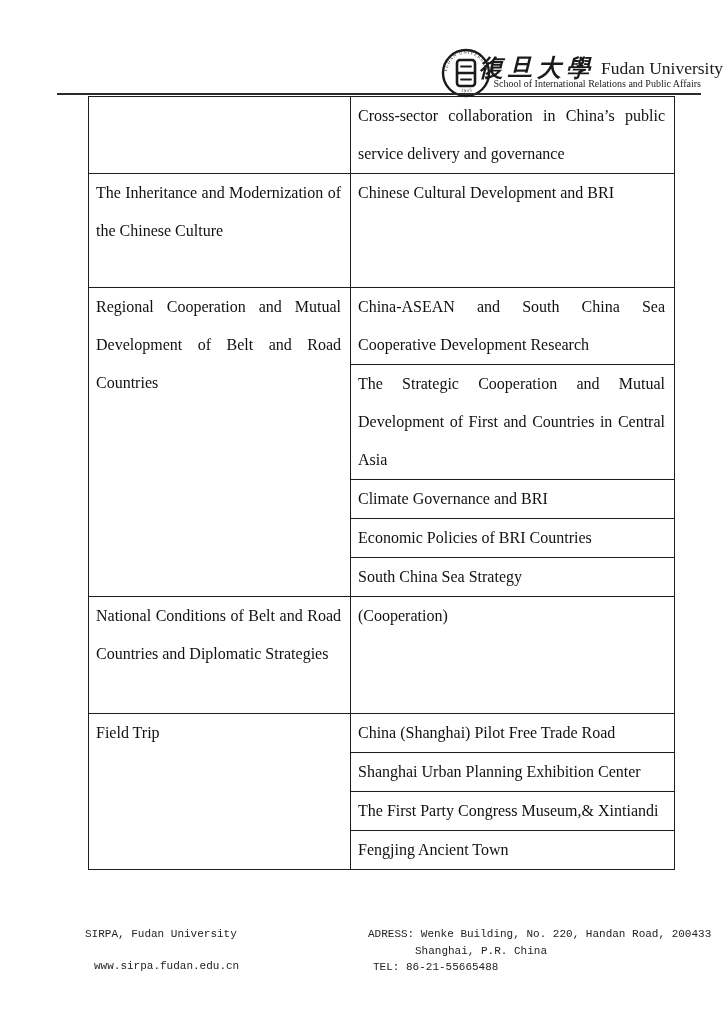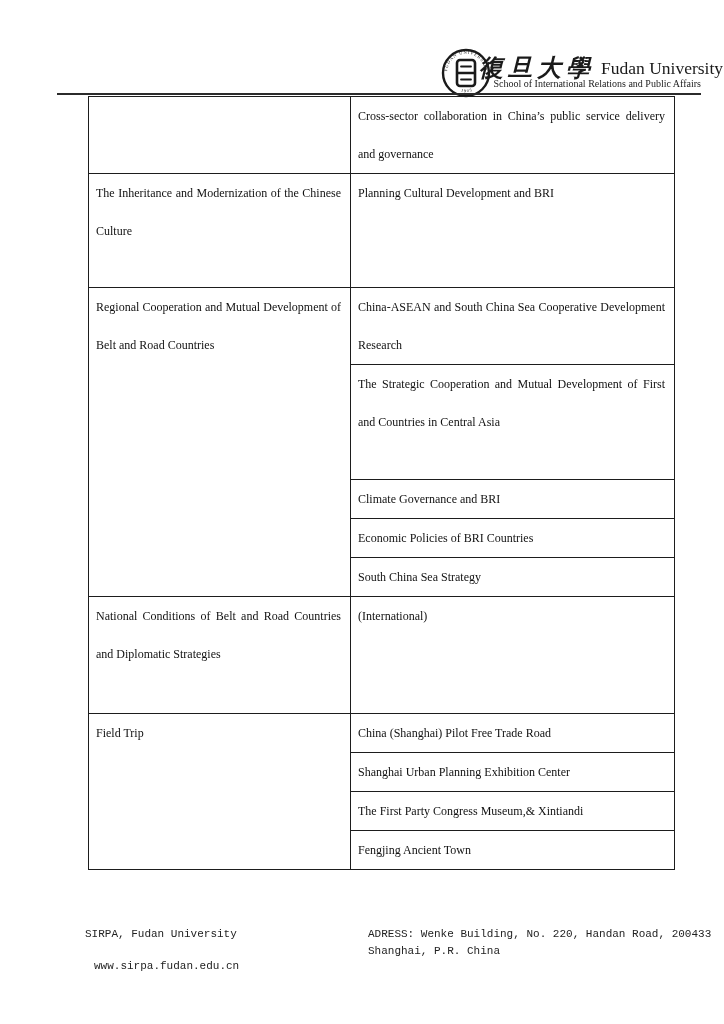--- a/index.html
+++ b/index.html
@@ -33,21 +33,21 @@
   }
 
   
   table.doc{
     position:absolute;left:88px;top:96px;
     width:587px;border-collapse:collapse;table-layout:fixed;
   }
   table.doc td{
     border:1.6px solid #1d1d1d;
     vertical-align:top;
-    font-size:12px;line-height:38px;
+    font-size:16px;line-height:38px;
     text-align:justify;
     padding:0 9px 0 7px;
     overflow:hidden;
   }
   td.lcol{width:245px;font-weight:normal;padding-left:5px;padding-right:7px;}
   tr.r1 td{height:76px;}
   tr.r2 td{height:113px;}
   tr.r3a td{height:70px;}
   tr.r3b td{height:114px;}
   tr.r3c td{height:35px;margin-left:44px;}
@@ -57,21 +57,21 @@
   tr.r5 td{height:35px;}
 
   
   .footer{
     font-family:"Liberation Mono","DejaVu Sans Mono",monospace;
     font-size:11px;color:#222;
   }
   .f-sirpa{position:absolute;left:85px;top:928px;white-space:nowrap;}
   .f-url{position:absolute;left:94px;top:960px;white-space:nowrap;}
   .f-address{position:absolute;left:368px;top:926px;line-height:16.5px;}
-  .f-address .l2{}
+  .f-address .l2{margin-left:47px;}
   .f-address .l3{margin-left:5px;}
   .f-address div{white-space:nowrap;}
 </style>
 </head>
 <body>
 
 <div class="page">
 
   <div>
     <svg class="seal" viewBox="0 0 50 50">
@@ -100,41 +100,41 @@
   </div>
 
   <table class="doc">
     <tbody>
         <tr class="r1">
       <td class="lcol"></td>
       <td>Cross-sector collaboration in China’s public service delivery and governance</td>
     </tr>
     <tr class="r2">
       <td class="lcol">The Inheritance and Modernization of the Chinese Culture</td>
-      <td>Planning Cultural Development and BRI</td>
+      <td>Chinese Cultural Development and BRI</td>
     </tr>
     <tr class="r3a">
       <td class="lcol" rowspan="5">Regional Cooperation and Mutual Development of Belt and Road Countries</td>
       <td>China-ASEAN and South China Sea Cooperative Development Research</td>
     </tr>
     <tr class="r3b">
       <td>The Strategic Cooperation and Mutual Development of First and Countries in Central Asia</td>
     </tr>
     <tr class="r3c">
       <td>Climate Governance and BRI</td>
     </tr>
     <tr class="r3d">
       <td>Economic Policies of BRI Countries</td>
     </tr>
     <tr class="r3e">
       <td>South China Sea Strategy</td>
     </tr>
     <tr class="r4">
       <td class="lcol">National Conditions of Belt and Road Countries and Diplomatic Strategies</td>
-      <td>(International)</td>
+      <td>(Cooperation)</td>
     </tr>
     <tr class="r5">
       <td class="lcol" rowspan="4">Field Trip</td>
       <td>China (Shanghai) Pilot Free Trade Road</td>
     </tr>
     <tr class="r5">
       <td>Shanghai Urban Planning Exhibition Center</td>
     </tr>
     <tr class="r5">
       <td>The First Party Congress Museum,&amp; Xintiandi</td>
@@ -144,16 +144,17 @@
     </tr>
   </tbody>
     </table>
 
   <div class="footer">
     <div class="f-sirpa">SIRPA, Fudan University</div>
     <div class="f-url">www.sirpa.fudan.edu.cn</div>
     <div class="f-address">
       <div class="l1">ADRESS: Wenke Building, No. 220, Handan Road, 200433</div>
       <div class="l2">Shanghai, P.R. China</div>
+      <div class="l3">TEL: 86-21-55665488</div>
     </div>
   </div>
 
 </div>
 
 </body></html>

